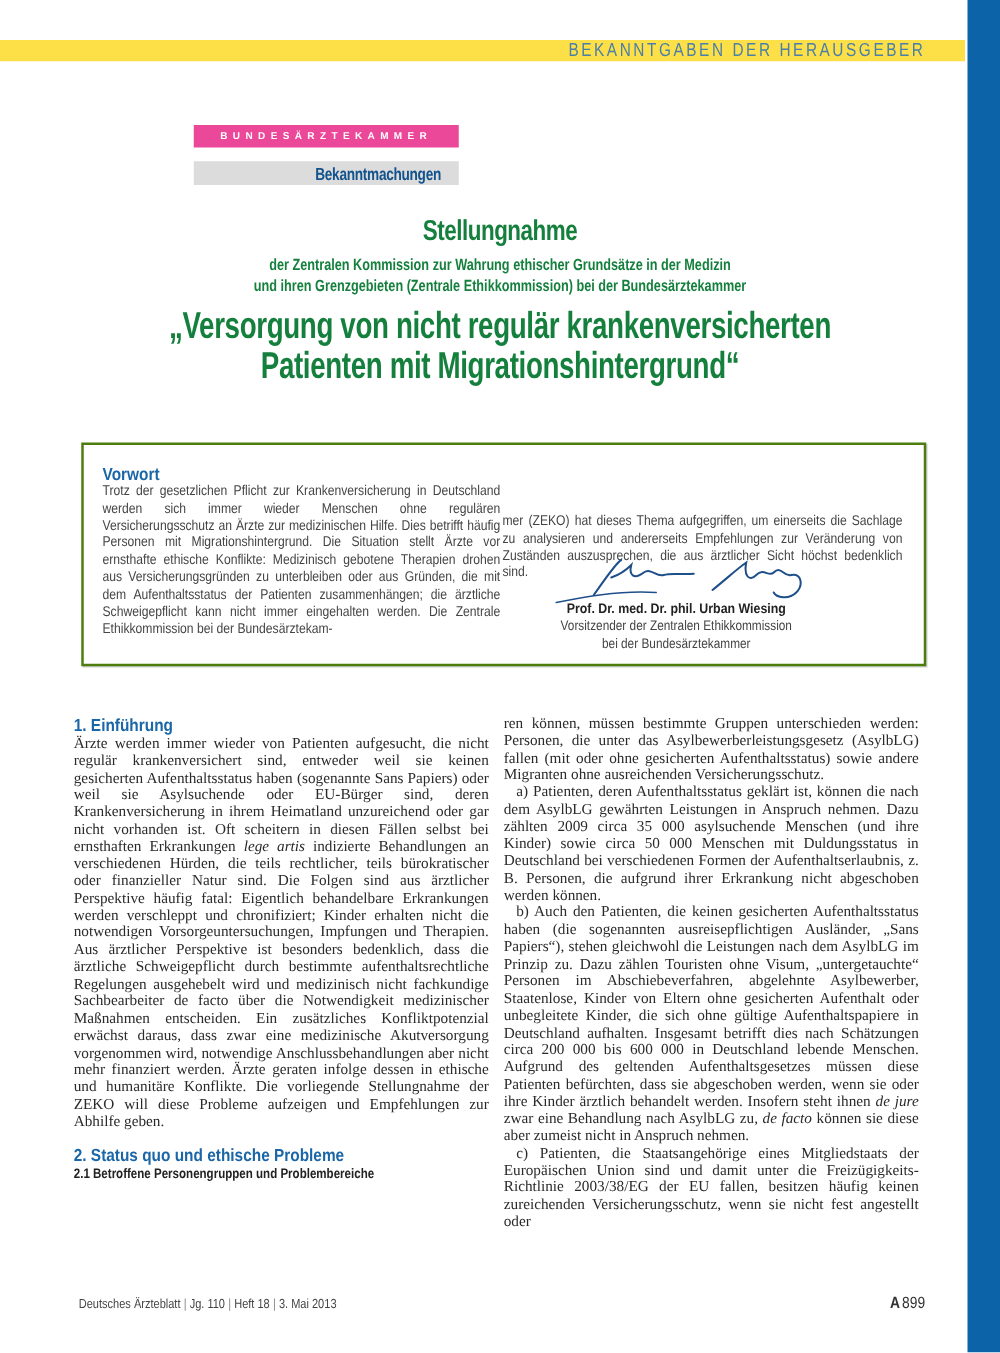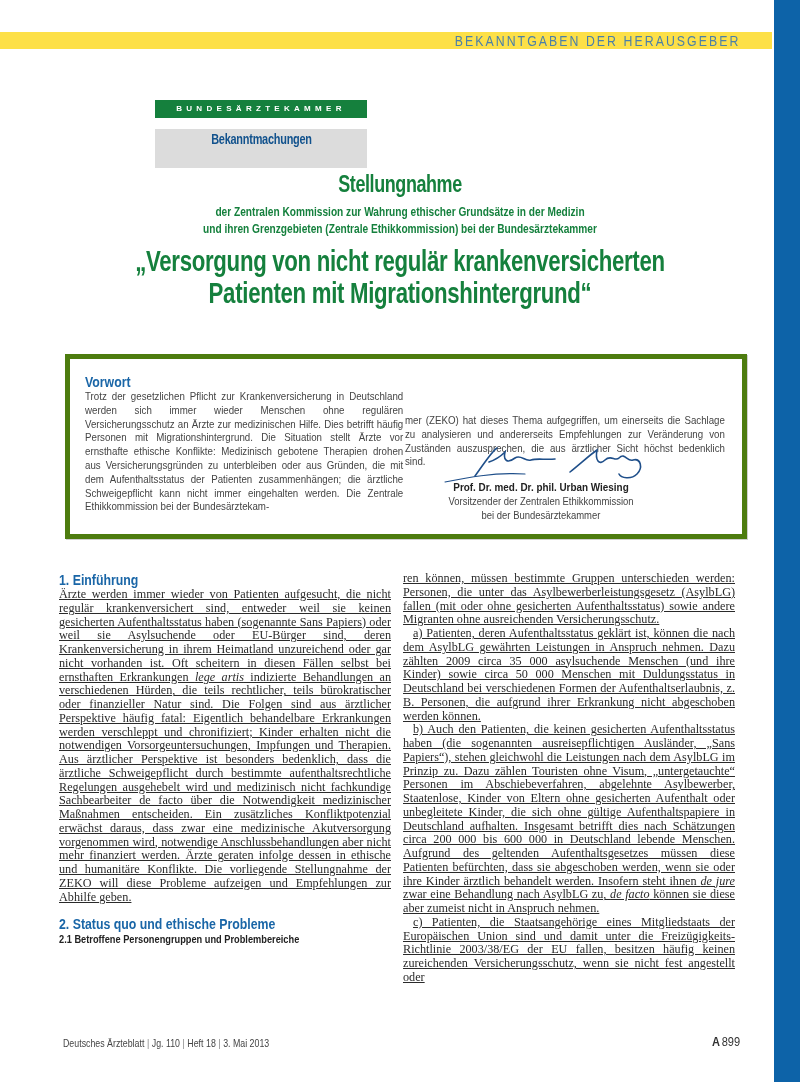--- a/index.html
+++ b/index.html
@@ -3,47 +3,47 @@
 <meta charset="utf-8">
 <style>
   html, body { margin: 0; padding: 0; background: #ffffff; }
   body { width: 800px; height: 1082px; position: relative; overflow: hidden; font-family: "Liberation Sans", sans-serif; color: #222; }
 
   .side-bar { position: absolute; left: 774px; top: 0; width: 26px; height: 1082px; background: #0d63a8; }
 
   .section-band { position: absolute; left: 0; top: 32px; width: 772px; height: 17px; background: #fde047; }
   .section-label { position: absolute; right: 32px; top: 0; line-height: 17px; font-size: 15px; letter-spacing: 2.5px; color: #4a7fa9; font-family: "Liberation Sans", sans-serif; transform: scaleX(0.82); transform-origin: right center; white-space: nowrap; }
 
-  .org-band { position: absolute; left: 155px; top: 100px; width: 212px; height: 18px; background: #15803d; color: #fff; text-align: center; font-size: 8px; font-weight: bold; letter-spacing: 4.3px; line-height: 18px; }
-  .announce-band { position: absolute; left: 155px; top: 129px; width: 212px; height: 39px; background: #dcdcdc; text-align: center; }
+  .org-band { position: absolute; left: 155px; top: 100px; width: 212px; height: 18px; background: #ec4899; color: #fff; text-align: center; font-size: 8px; font-weight: bold; letter-spacing: 4.3px; line-height: 18px; }
+  .announce-band { position: absolute; left: 155px; top: 129px; width: 212px; height: 19px; background: #dcdcdc; text-align: right; }
   .announce-band span { display: inline-block; font-size: 14px; font-weight: bold; color: #12528d; line-height: 21px; transform: scaleX(0.78); letter-spacing: -0.3px; }
 
   .title-block { position: absolute; left: 40px; top: 170px; width: 720px; text-align: center; color: #15803d; }
   .doc-kind { font-size: 23px; font-weight: bold; transform: scaleX(0.78); line-height: 28px; letter-spacing: -0.5px; }
   .doc-sub { font-size: 13px; font-weight: bold; transform: scaleX(0.78); line-height: 17px; margin-top: 5px; }
   .doc-title { font-size: 30px; font-weight: bold; transform: scaleX(0.74); line-height: 32px; margin-top: 8px; letter-spacing: -0.4px; }
 
-  .foreword { position: absolute; left: 65px; top: 354px; width: 672px; height: 175px; border: 5px solid #4d7c0f; box-shadow: 1px 1px 0 #d0d0d0; }
+  .foreword { position: absolute; left: 65px; top: 354px; width: 672px; height: 175px; border: 2px solid #4d7c0f; box-shadow: 1px 1px 0 #d0d0d0; }
   .fw-col-left { position: absolute; left: 15px; top: 15px; width: 318px; }
   .fw-col-right { position: absolute; left: 335px; top: 15px; width: 320px; margin-top: 40px; }
   .fw-heading { font-size: 14px; font-weight: bold; color: #1a66a7; line-height: 16px; transform: scaleX(0.88); transform-origin: left center; }
   .fw-text { font-size: 11.3px; line-height: 13.8px; color: #444; text-align: justify; hyphens: manual; transform: scaleX(0.86); transform-origin: left top; width: 370px; }
   .fw-right-text { font-size: 11.3px; line-height: 13.8px; color: #444; text-align: justify; transform: scaleX(0.86); transform-origin: left top; width: 372px; }
 
   .signature { position: absolute; left: 405px; top: 442px; width: 270px; height: 42px; }
   .sig-block { position: absolute; left: 400px; top: 480px; width: 282px; text-align: center; }
   .sig-name { font-size: 11px; font-weight: bold; color: #222; line-height: 14px; transform: scaleX(0.9); }
   .sig-role { font-size: 11px; color: #444; line-height: 14px; transform: scaleX(0.86); }
 
   .body-col { position: absolute; top: 572px; width: 332px; }
   .col-left { left: 59px; }
   .col-right { left: 403px; }
   .h1 { font-size: 14px; font-weight: bold; color: #1a66a7; line-height: 16px; transform: scaleX(0.88); transform-origin: left center; white-space: nowrap; }
   .h2 { font-size: 11px; font-weight: bold; color: #222; line-height: 14px; transform: scaleX(0.84); transform-origin: left center; white-space: nowrap; }
-  .p { font-family: "Liberation Serif", serif; font-size: 12.2px; line-height: 13.75px; color: #2a2a2a; text-align: justify; margin: 0; text-decoration: underline; }
+  .p { font-family: "Liberation Serif", serif; font-size: 12.2px; line-height: 13.75px; color: #2a2a2a; text-align: justify; margin: 0; }
   .p.indent { text-indent: 10px; }
   .p i { font-style: italic; }
   .gap { height: 12px; }
 
   .footer { position: absolute; left: 63px; top: 1037px; font-size: 10.5px; color: #444; transform: scaleX(0.84); transform-origin: left center; white-space: nowrap; }
   .footer .sep { color: #888; margin: 0 3px; }
   .page-num { position: absolute; right: 60px; top: 1034px; font-size: 13px; color: #333; transform: scaleX(0.85); transform-origin: right center; white-space: nowrap; }
   .page-num b { font-weight: bold; margin-right: 2px; }
 </style>
 </head>

